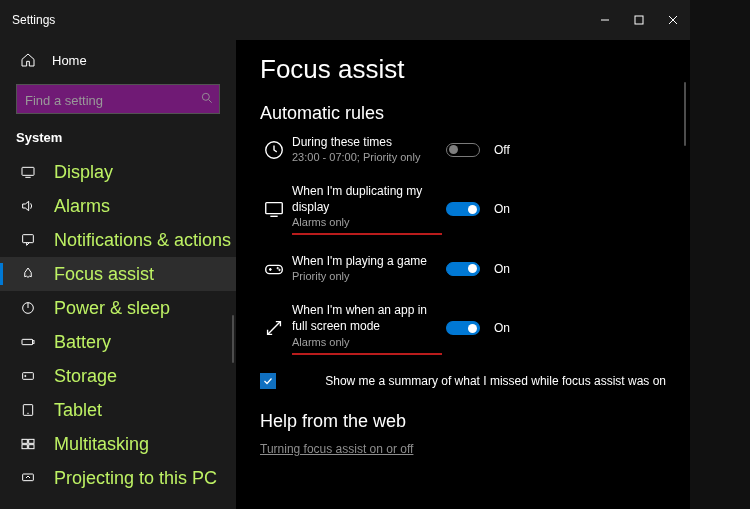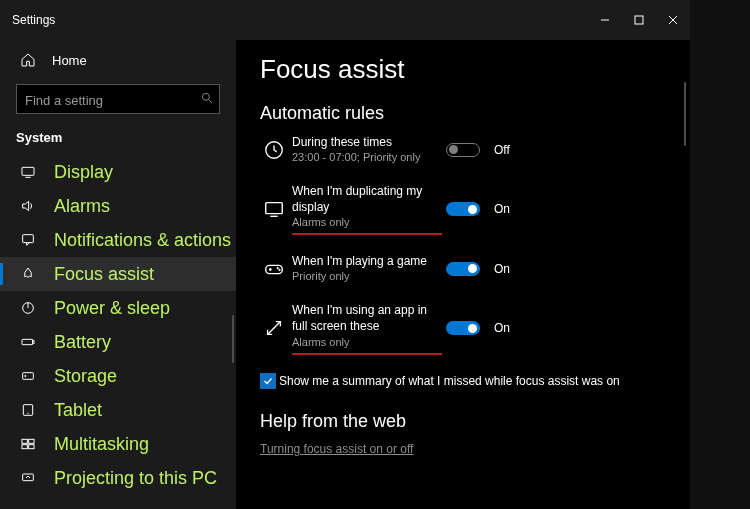--- a/index.html
+++ b/index.html
@@ -8,21 +8,21 @@
   .titlebar { height: 40px; background: #1b1b1b; display: flex; align-items: center; padding-left: 12px; font-size: 12px; }
   .titlebar .spacer { flex: 1; }
   .titlebar .wbtn { width: 34px; height: 40px; display:flex; align-items:center; justify-content:center; }
   .titlebar .wbtn svg { stroke:#fff; }
   .titlebar .close svg { stroke:#fff; }
   .body { display:flex; height: calc(509px - 40px); }
   .sidebar { width: 236px; background:#1b1b1b; display:flex; flex-direction:column; }
   .home-row { display:flex; align-items:center; height:40px; padding-left:20px; gap:16px; font-size:13px; }
   .home-row svg { width:16px; height:16px; stroke:#fff; fill:none; }
   .search-wrap { padding: 4px 16px 10px 16px; }
-  .search { width:100%; height:30px; background:#000000; border:1px solid #535353; color:#999; font-size:13px; padding:2px 28px 0 8px; }
+  .search { width:100%; height:30px; background:#701a75; border:1px solid #535353; color:#999; font-size:13px; padding:2px 28px 0 8px; }
   .search::placeholder { color:#999; }
   .search-wrap { position:relative; }
   .search-icon { position:absolute; right:22px; top:11px; }
   .section-label { font-size:13px; font-weight:600; padding: 6px 16px 10px 16px; }
   .nav { flex:1; overflow:hidden; position:relative; }
   .nav-scroll { position:absolute; right:2px; top:160px; width:2px; height:48px; background:#4d4d4d; border-radius:1px; }
   .nav-item { display:flex; align-items:center; gap:18px; height:34px; padding-left:20px; font-size:18px; color:#bef264; }
   .nav-item svg { width:16px; height:16px; flex:0 0 16px; stroke:#fff; fill:none; }
   .nav-item.active { background:#2d2d2d; position:relative; }
   .nav-item.active::before { content:""; position:absolute; left:0; top:6px; bottom:6px; width:3px; background:#0078d4; }
@@ -35,21 +35,21 @@
   .rule { display:flex; align-items:center; gap:4px; margin-bottom:18px; }
   .rule-icon { width:28px; display:flex; justify-content:center; }
   .rule-icon svg { width:22px; height:22px; stroke:#fff; fill:none; }
   .rule-text { width:150px; font-size:12px; color:#fff; line-height:1.35; }
   .rule-sub { color:#a0a0a0; font-size:11px; display:block; }
   .toggle { width:34px; height:14px; border:1px solid #7a7a7a; border-radius:8px; background:#000; position:relative; }
   .toggle .knob { position:absolute; width:9px; height:9px; border-radius:50%; background:#7e7e7e; top:1.5px; left:2px; }
   .toggle.on { background:#0078d4; border-color:#0078d4; }
   .toggle.on .knob { background:#fff; left:auto; right:2px; }
   .toggle-label { font-size:12px; color:#fff; margin-left:10px; }
-  .summary-row { display:flex; align-items:center; gap:3px; font-size:12px; margin-top:2px; margin-bottom:22px; }
+  .summary-row { display:flex; align-items:center; gap:12px; font-size:12px; margin-top:2px; margin-bottom:22px;justify-content:space-between; }
   .checkbox { width:16px; height:16px; background:#1070c0; display:flex; align-items:center; justify-content:center; }
   .help-link { font-size:12px; color:#8e8e8e; margin-top:6px; margin-bottom:28px;text-decoration:underline; }
   .underline-red { border-bottom:2px solid #b91c1c; padding-bottom:3px; }
 </style>
 </head>
 <body>
 
 <div class="window">
   <div class="titlebar">
     <span>Settings</span>
@@ -225,21 +225,21 @@
 
         <div class="rule">
           <div class="rule-icon">
               <svg viewBox="0 0 24 24">
                 <path d="M5 19 L19 5" stroke-width="1.5"></path>
                 <path d="M14 5 H19 V10" stroke-width="1.5"></path>
                 <path d="M10 19 H5 V14" stroke-width="1.5"></path>
               </svg>
             </div>
           <div class="rule-text underline-red">
-            <span>When I'm using an app in full screen these</span>
+            <span>When I'm when an app in full screen mode</span>
             <span class="rule-sub">Alarms only</span>
           </div>
           <div class="toggle on underline-red">
               <div class="knob"></div>
             </div>
           <span class="toggle-label">On</span>
         </div>
 
         <div class="summary-row">
           <div class="checkbox">

